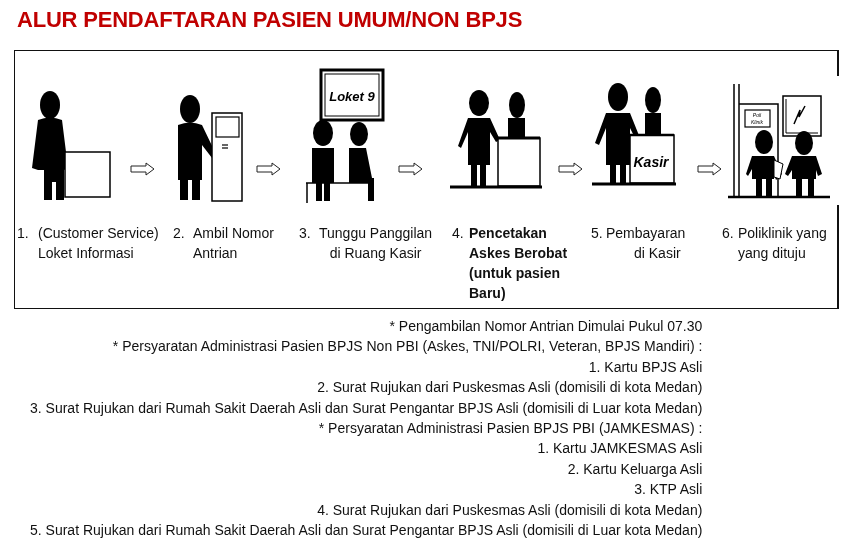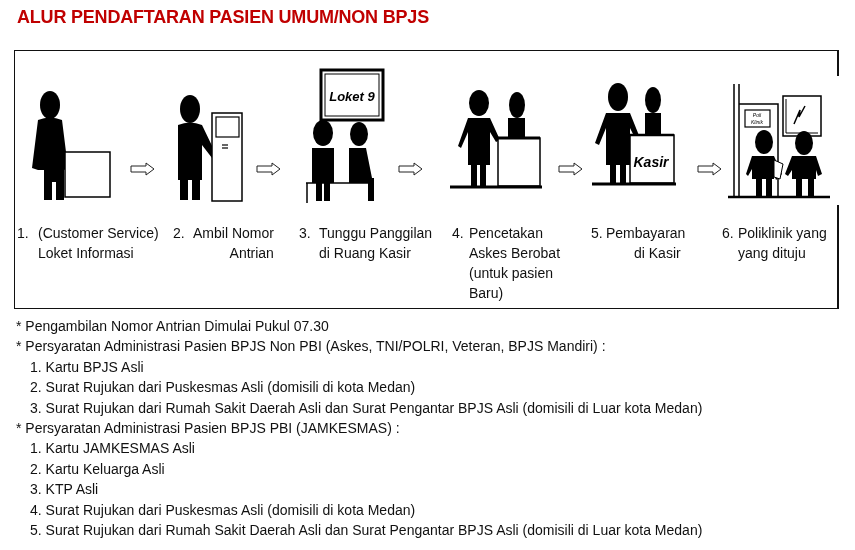--- a/index.html
+++ b/index.html
@@ -1,26 +1,26 @@
 <!DOCTYPE html>
 <html><head>
 <meta charset="utf-8">
 <style>
   html, body { margin:0; padding:0; background:#ffffff; }
   body { width:855px; height:550px; position:relative; overflow:hidden; font-family:"Liberation Sans", sans-serif; color:#111; }
-  .title { position:absolute; left:17px; top:7px; font-size:18px; font-weight:bold; color:#c00000; letter-spacing:-0.2px; white-space:nowrap; }
+  .title { position:absolute; left:17px; top:7px; font-size:22px; font-weight:bold; color:#c00000; letter-spacing:-0.2px; white-space:nowrap; }
   .flow-box { position:absolute; left:14px; top:50px; width:824px; height:259px; border-top:1.5px solid #111; border-left:1.5px solid #111; border-bottom:1.5px solid #111; box-sizing:border-box; }
   .rborder { position:absolute; left:837px; width:1.5px; background:#111; }
   .fig { position:absolute;font-style:italic; }
   .fig svg { display:block; }
   .arrow { position:absolute; width:26px; height:14px; }
   .step { position:absolute; font-size:14px; line-height:20px; color:#111; }
   .step .num { position:absolute; left:0; top:0; }
   .step .txt { white-space:pre; }
-  .notes { position:absolute; left:16px; top:316px; font-size:14px; line-height:20.4px; color:#111; }
+  .notes { position:absolute; left:16px; top:316px; font-size:14px; line-height:20.4px; color:#111;text-align:right; }
   .note-line { white-space:nowrap; }
   .note-line.sub { padding-left:14px; }
 </style>
 </head>
 <body>
 
 <div class="title">ALUR PENDAFTARAN PASIEN UMUM/NON BPJS</div>
 
 <div class="flow-box"></div>
 <div class="rborder" style="top:50px;height:26px;"></div>
@@ -137,37 +137,37 @@
 <div class="step" style="left:17px;top:223px;">
   <span class="num">1.</span>
   <div style="padding-left:21px;">
     <div class="txt">(Customer Service)</div>
     <div class="txt">Loket Informasi</div>
   </div>
 </div>
 
 <div class="step" style="left:173px;top:223px;">
   <span class="num">2.</span>
-  <div style="padding-left:20px;text-align:right;">
+  <div style="padding-left:20px;">
     <div class="txt">Ambil Nomor</div>
     <div class="txt">Antrian</div>
   </div>
 </div>
 
 <div class="step" style="left:299px;top:223px;">
   <span class="num">3.</span>
-  <div style="padding-left:20px;">
+  <div style="padding-left:20px;text-align:center;">
     <div class="txt">Tunggu Panggilan</div>
     <div class="txt">di Ruang Kasir</div>
   </div>
 </div>
 
 <div class="step" style="left:452px;top:223px;">
   <span class="num">4.</span>
-  <div style="padding-left:17px;">
+  <div style="padding-left:17px;font-weight:bold;">
     <div class="txt">Pencetakan</div>
     <div class="txt">Askes Berobat</div>
     <div class="txt">(untuk pasien</div>
     <div class="txt">Baru)</div>
   </div>
 </div>
 
 <div class="step" style="left:591px;top:223px;">
   <span class="num">5.</span>
   <div style="padding-left:15px;">

